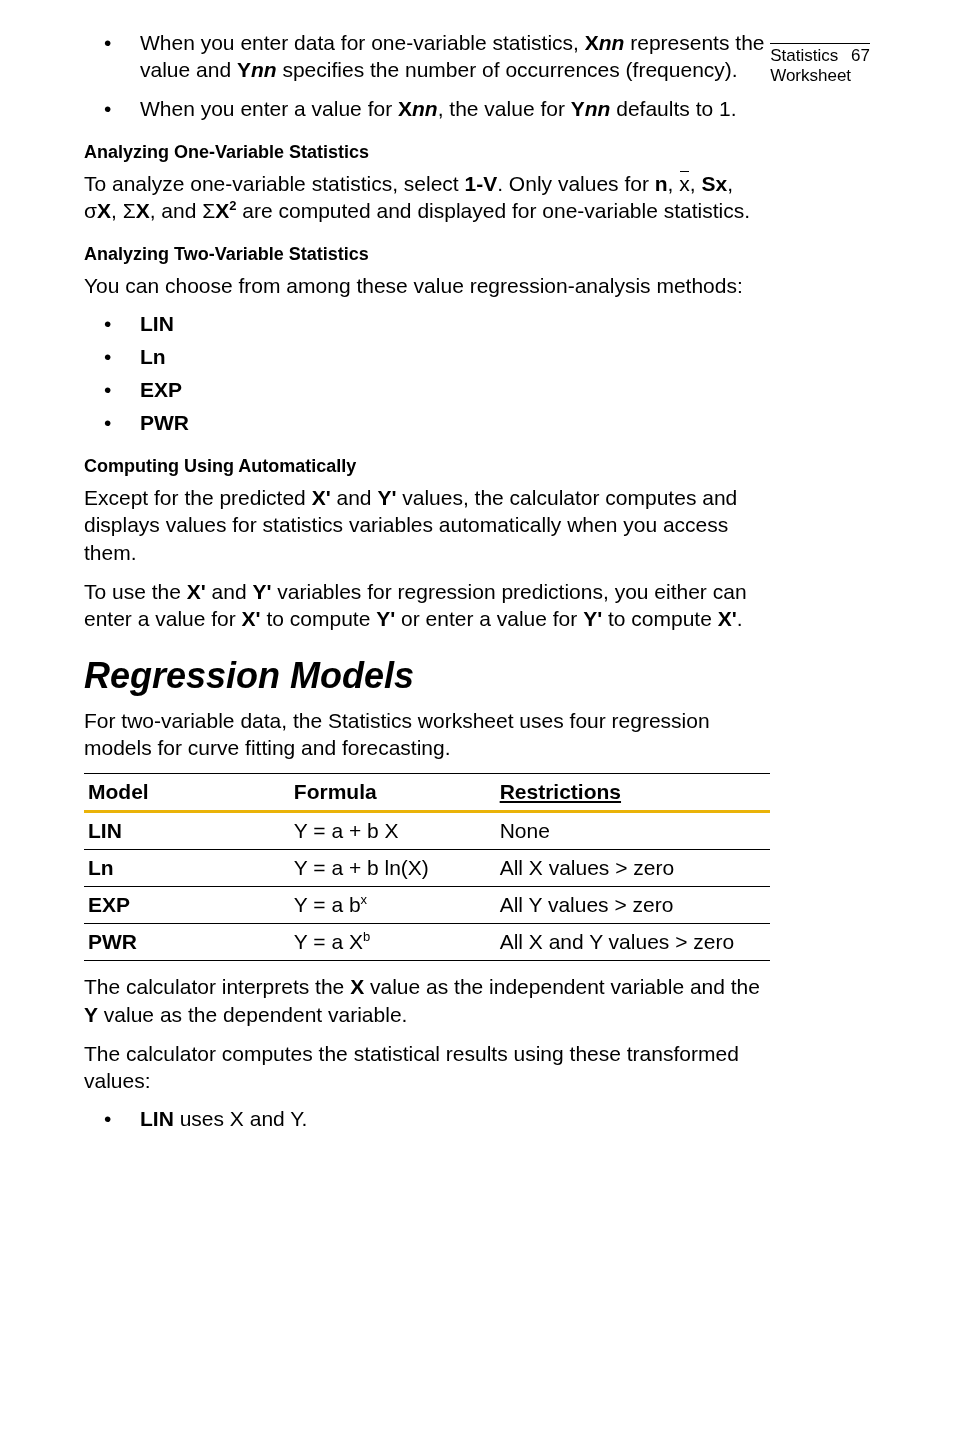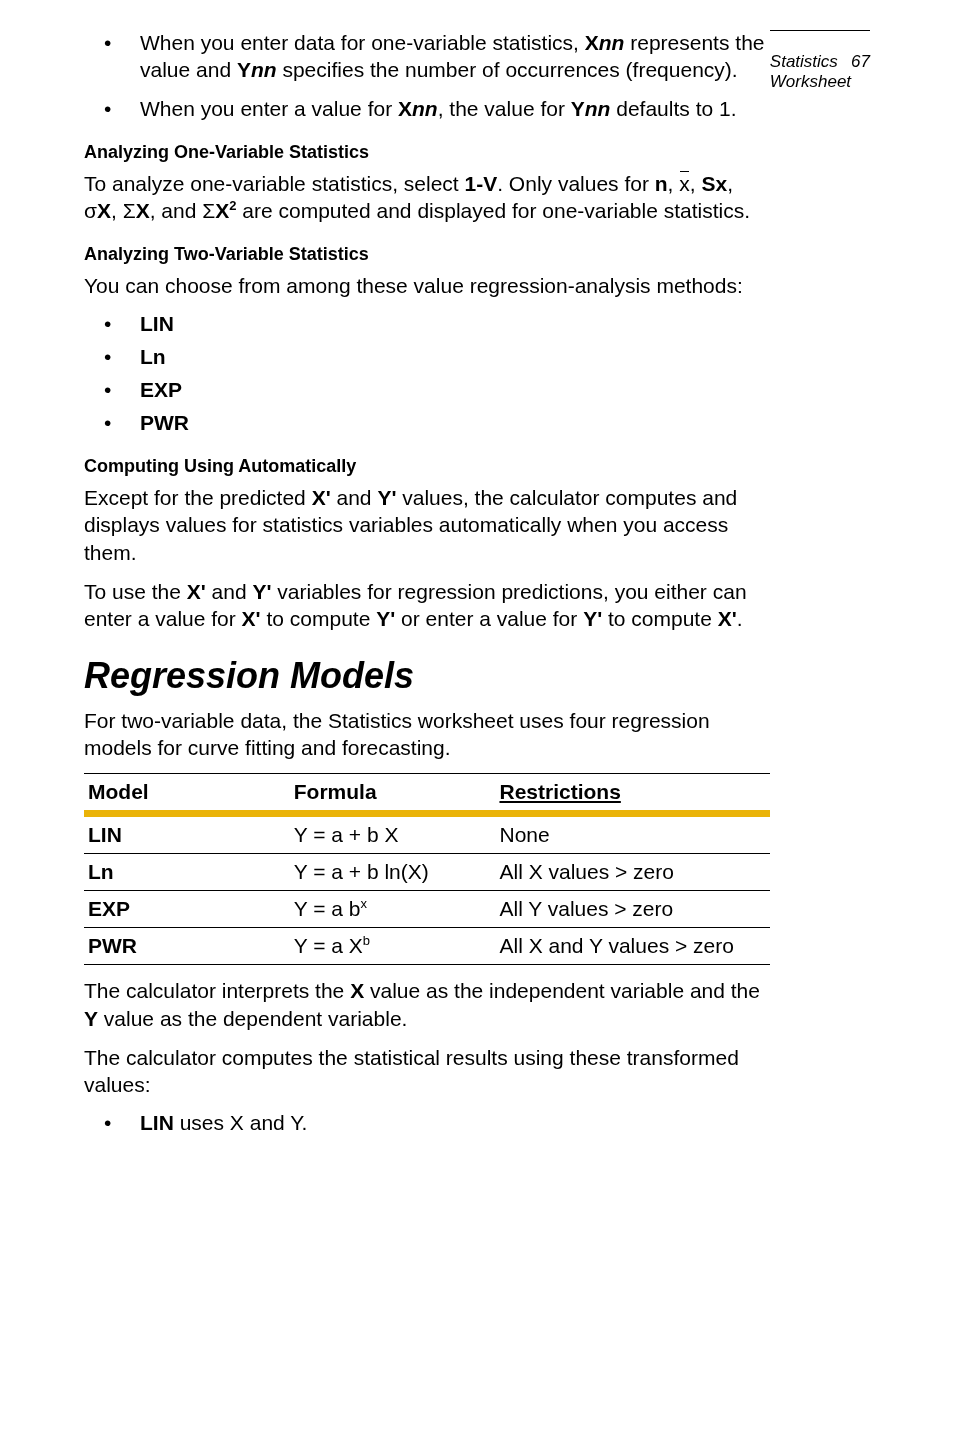--- a/index.html
+++ b/index.html
@@ -78,35 +78,34 @@
     width: 100%;
     border-collapse: collapse;
     font-size: 21px;
     margin-bottom: 12px;
   }
   table.models th {
     text-align: left;
     font-weight: 800;
     padding: 6px 4px;
     border-top: 1px solid #000;
-    border-bottom: 7px solid #eab308;
+    border-bottom: 3px solid #eab308;
   }
   table.models td {
     padding: 6px 4px;
     border-bottom: 1px solid #000;
     vertical-align: baseline;
   }
   .footer {
     border-top: 1px solid #000;
-    padding-top: 21px;
+    padding-top: 2px;
     display: flex;
     justify-content: space-between;
     font-size: 17px;
-    font-style: italic;
-    margin-top: 0;
+    margin-top: 13px;
   }
   .col-model { width: 30%; font-weight: 800; }
   .col-formula { width: 30%; }
   .col-restr { width: 40%; text-decoration: underline; }
 </style>
 </head>
 <body>
 
 <div class="page">
 <div class="content">

